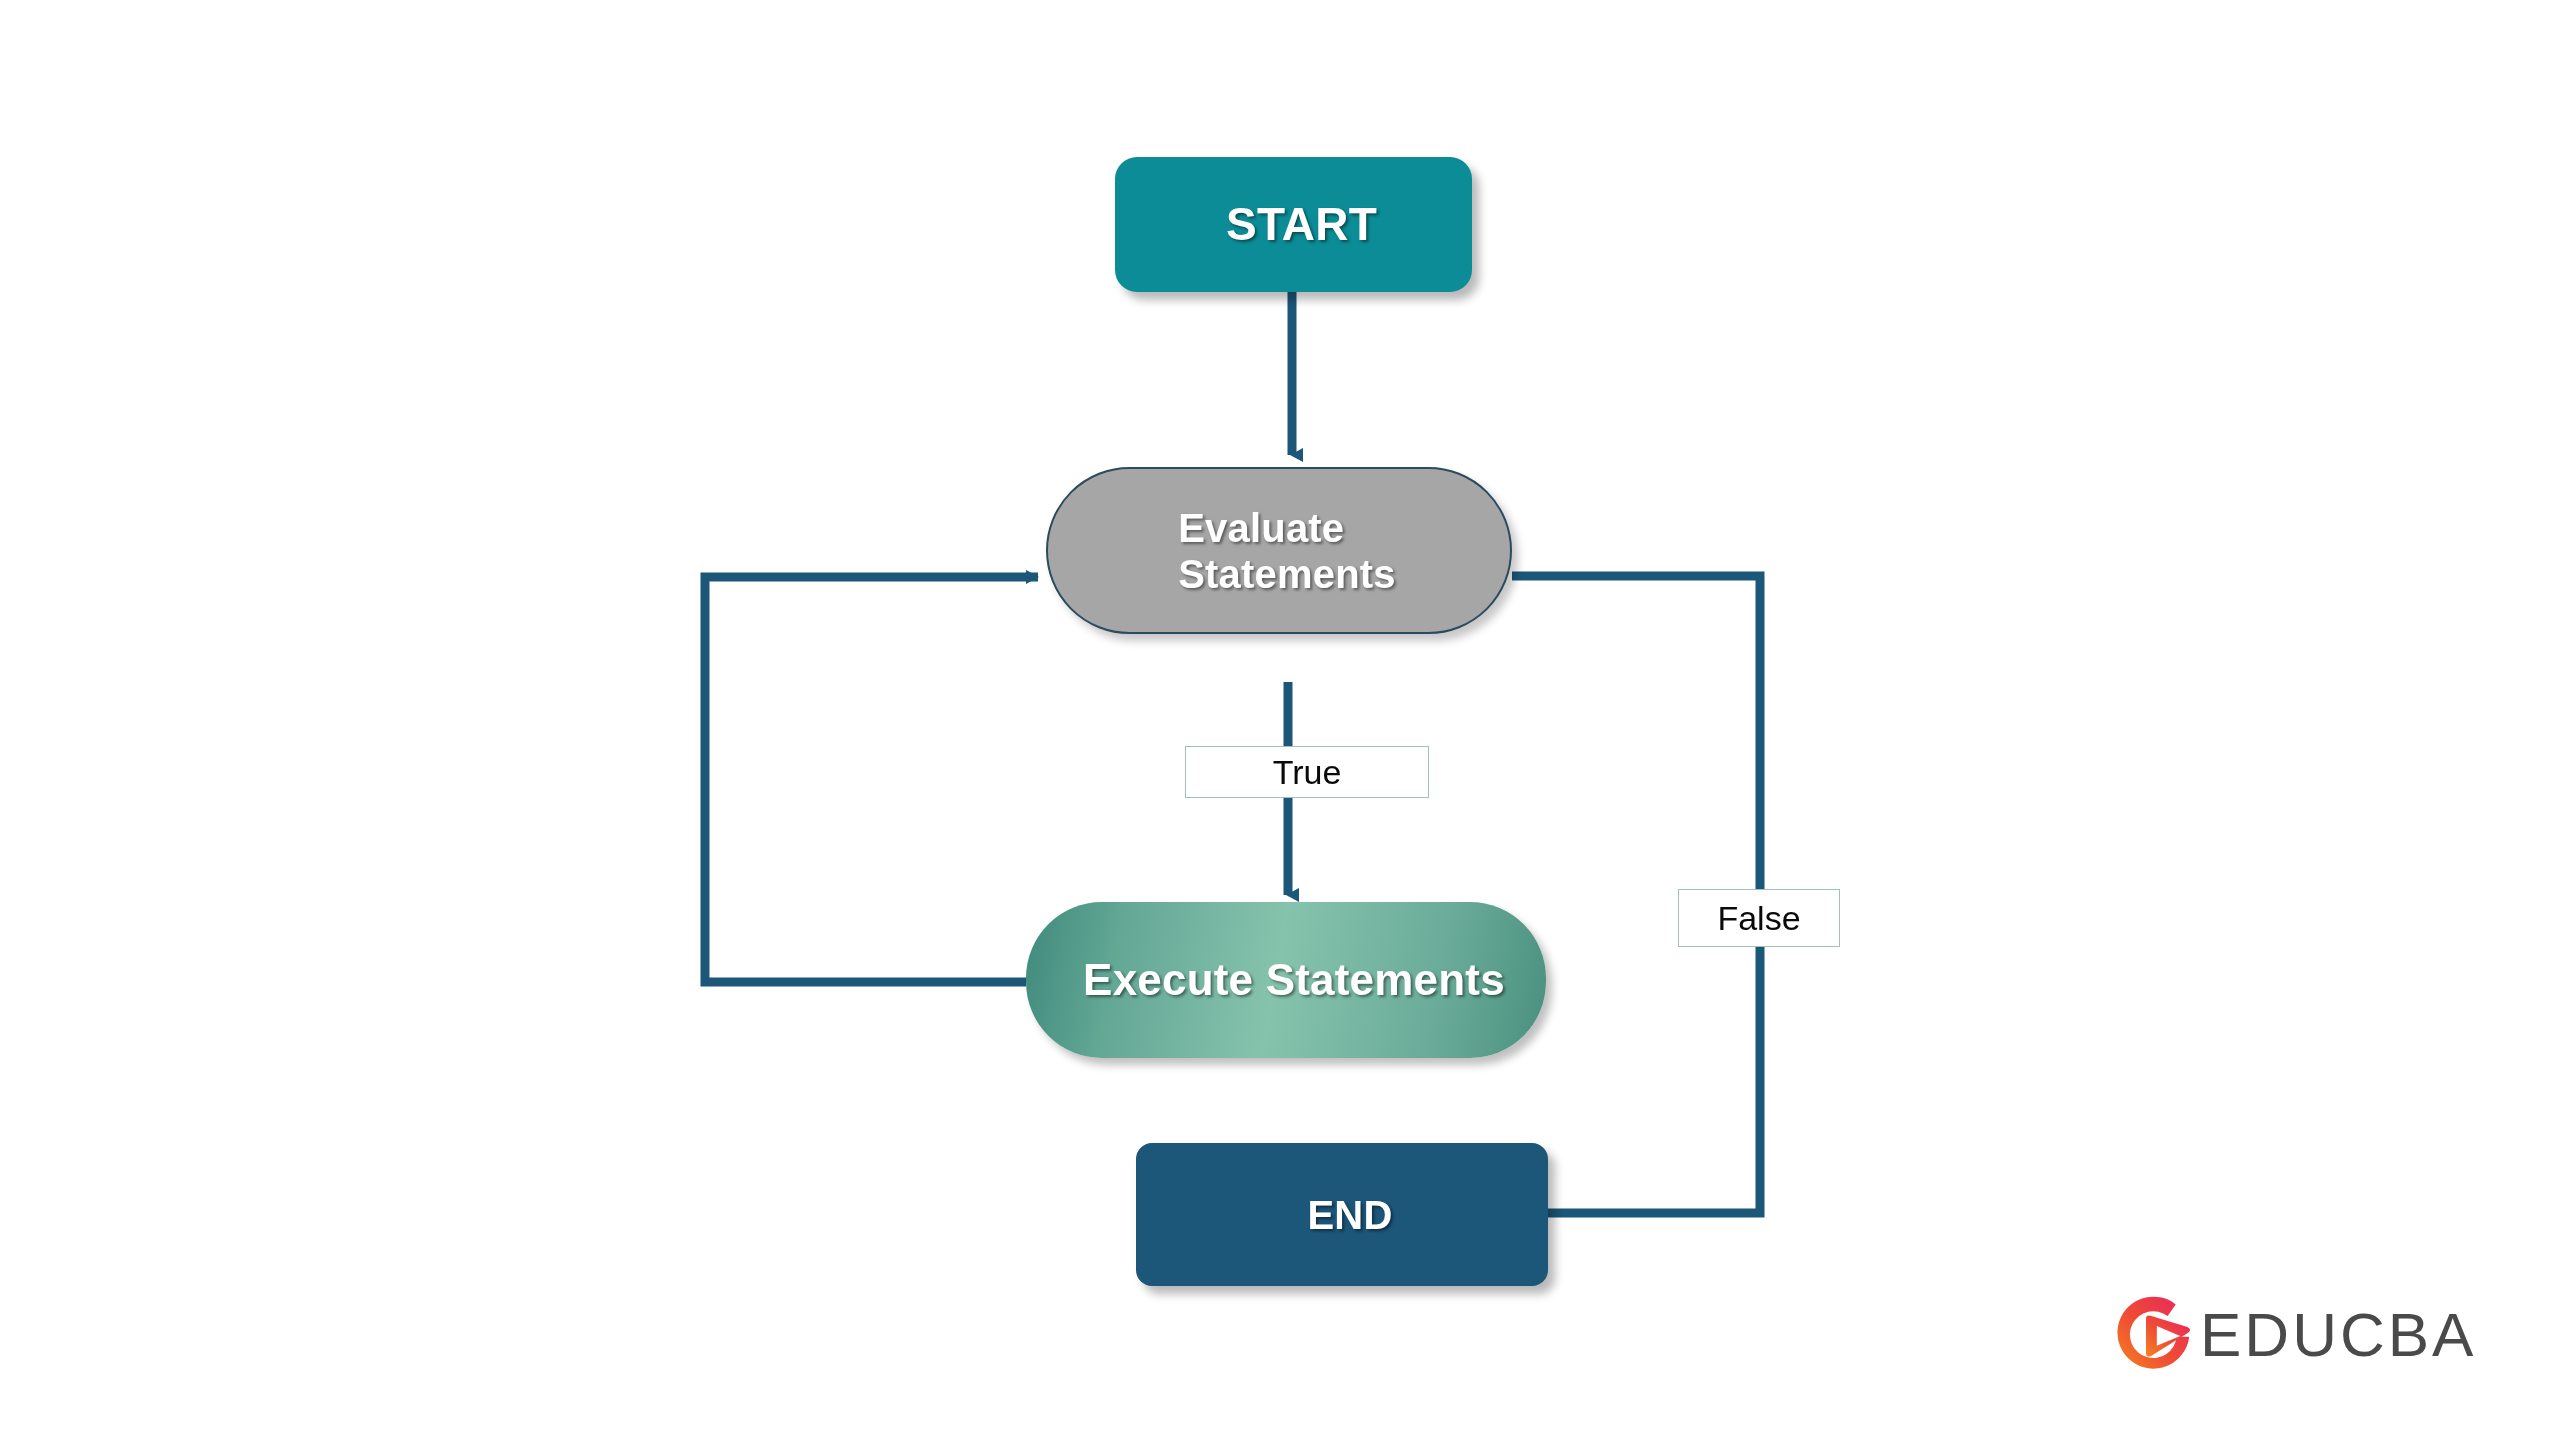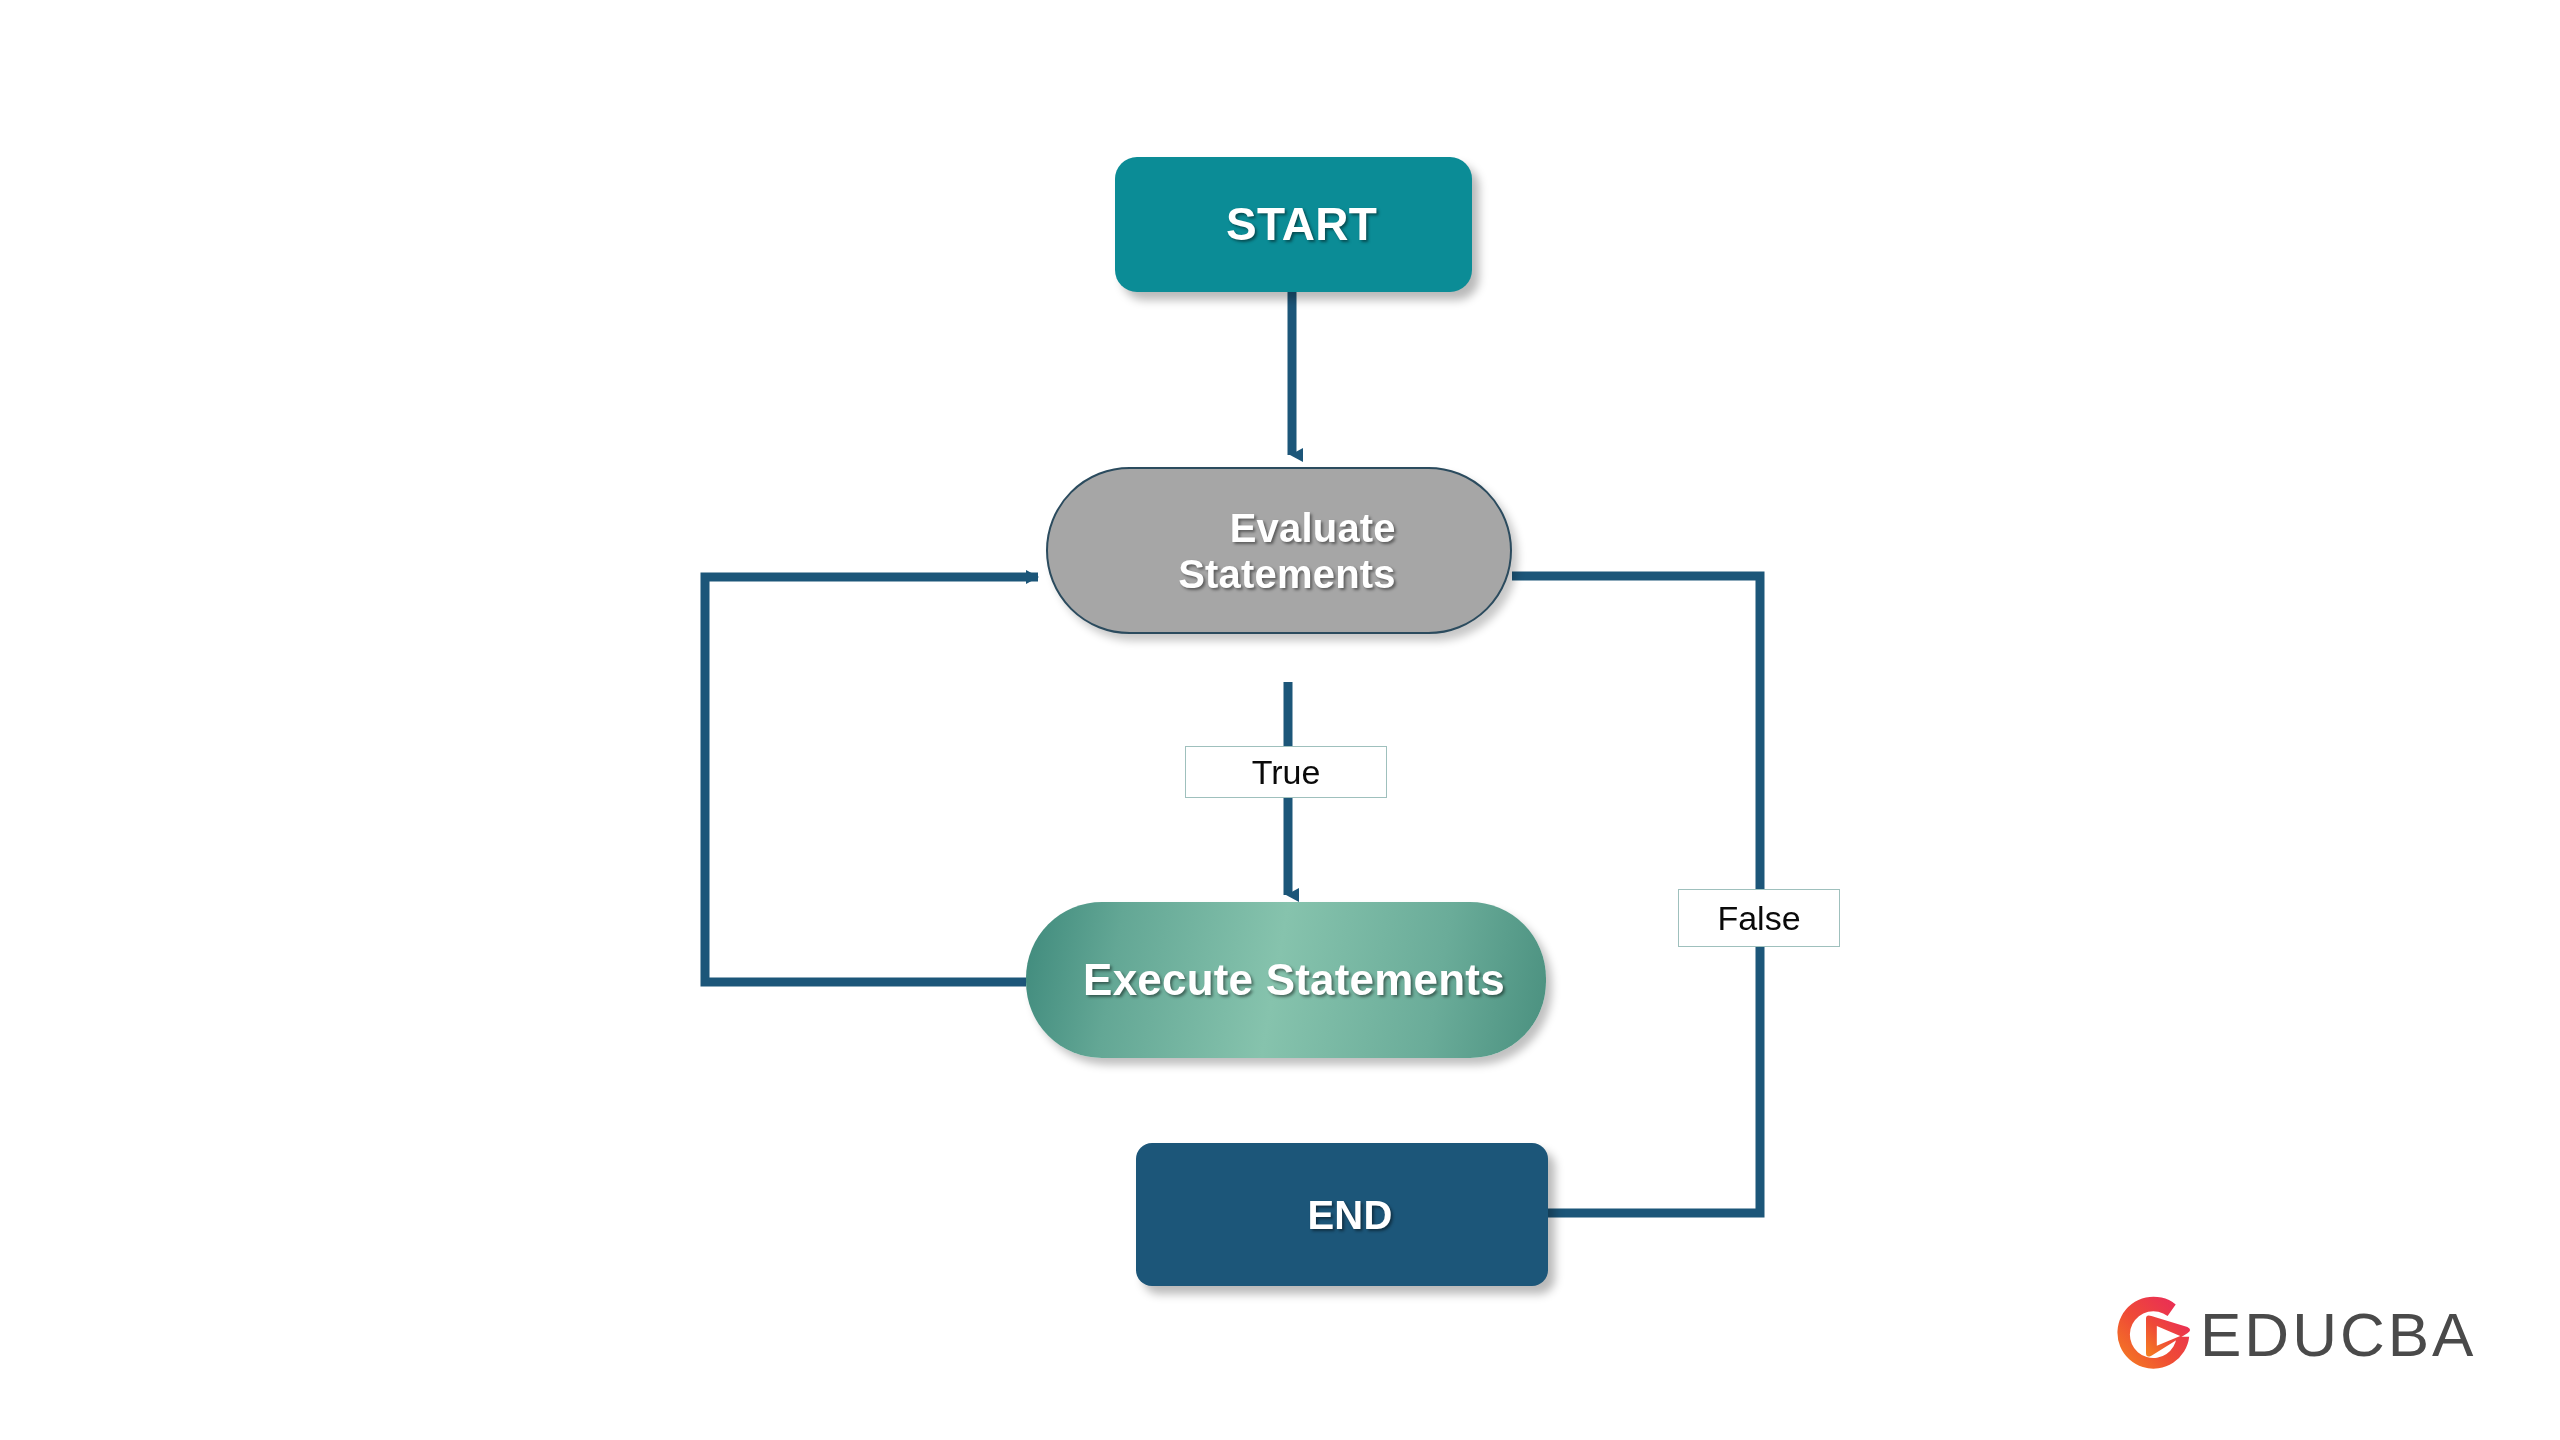--- a/index.html
+++ b/index.html
@@ -32,21 +32,21 @@
     height: 1440px;
     pointer-events: none;
   }
 
   
   .node {
     position: absolute;
     display: flex;
     align-items: center;
     justify-content: center;
-    text-align: right;
+    text-align: left;
     color: #ffffff;
     font-weight: bold;
     letter-spacing: 0.2px;
     text-shadow: 2px 2px 3px rgba(0,0,0,0.45);
     box-sizing: border-box;
     line-height: 1.15;
     padding-left: 16px;
   }
 
   
@@ -110,21 +110,21 @@
     display: flex;
     align-items: center;
     justify-content: center;
     background: #ffffff;
     border: 1px solid #9fc0bd;
     color: #0a0a0a;
     font-size: 34px;
     font-weight: normal;
     box-sizing: border-box;
   }
-  #label-true  { left: 1185px; top: 746px; width: 202px; height: 52px; }
+  #label-true  { left: 1185px; top: 746px; width: 244px; height: 52px; }
   #label-false { left: 1678px; top: 889px; width: 162px; height: 58px; }
 
   
   #educba-logo {
     position: absolute;
     left: 2110px;
     top: 1282px;
     width: 400px;
     height: 105px;
     display: flex;

